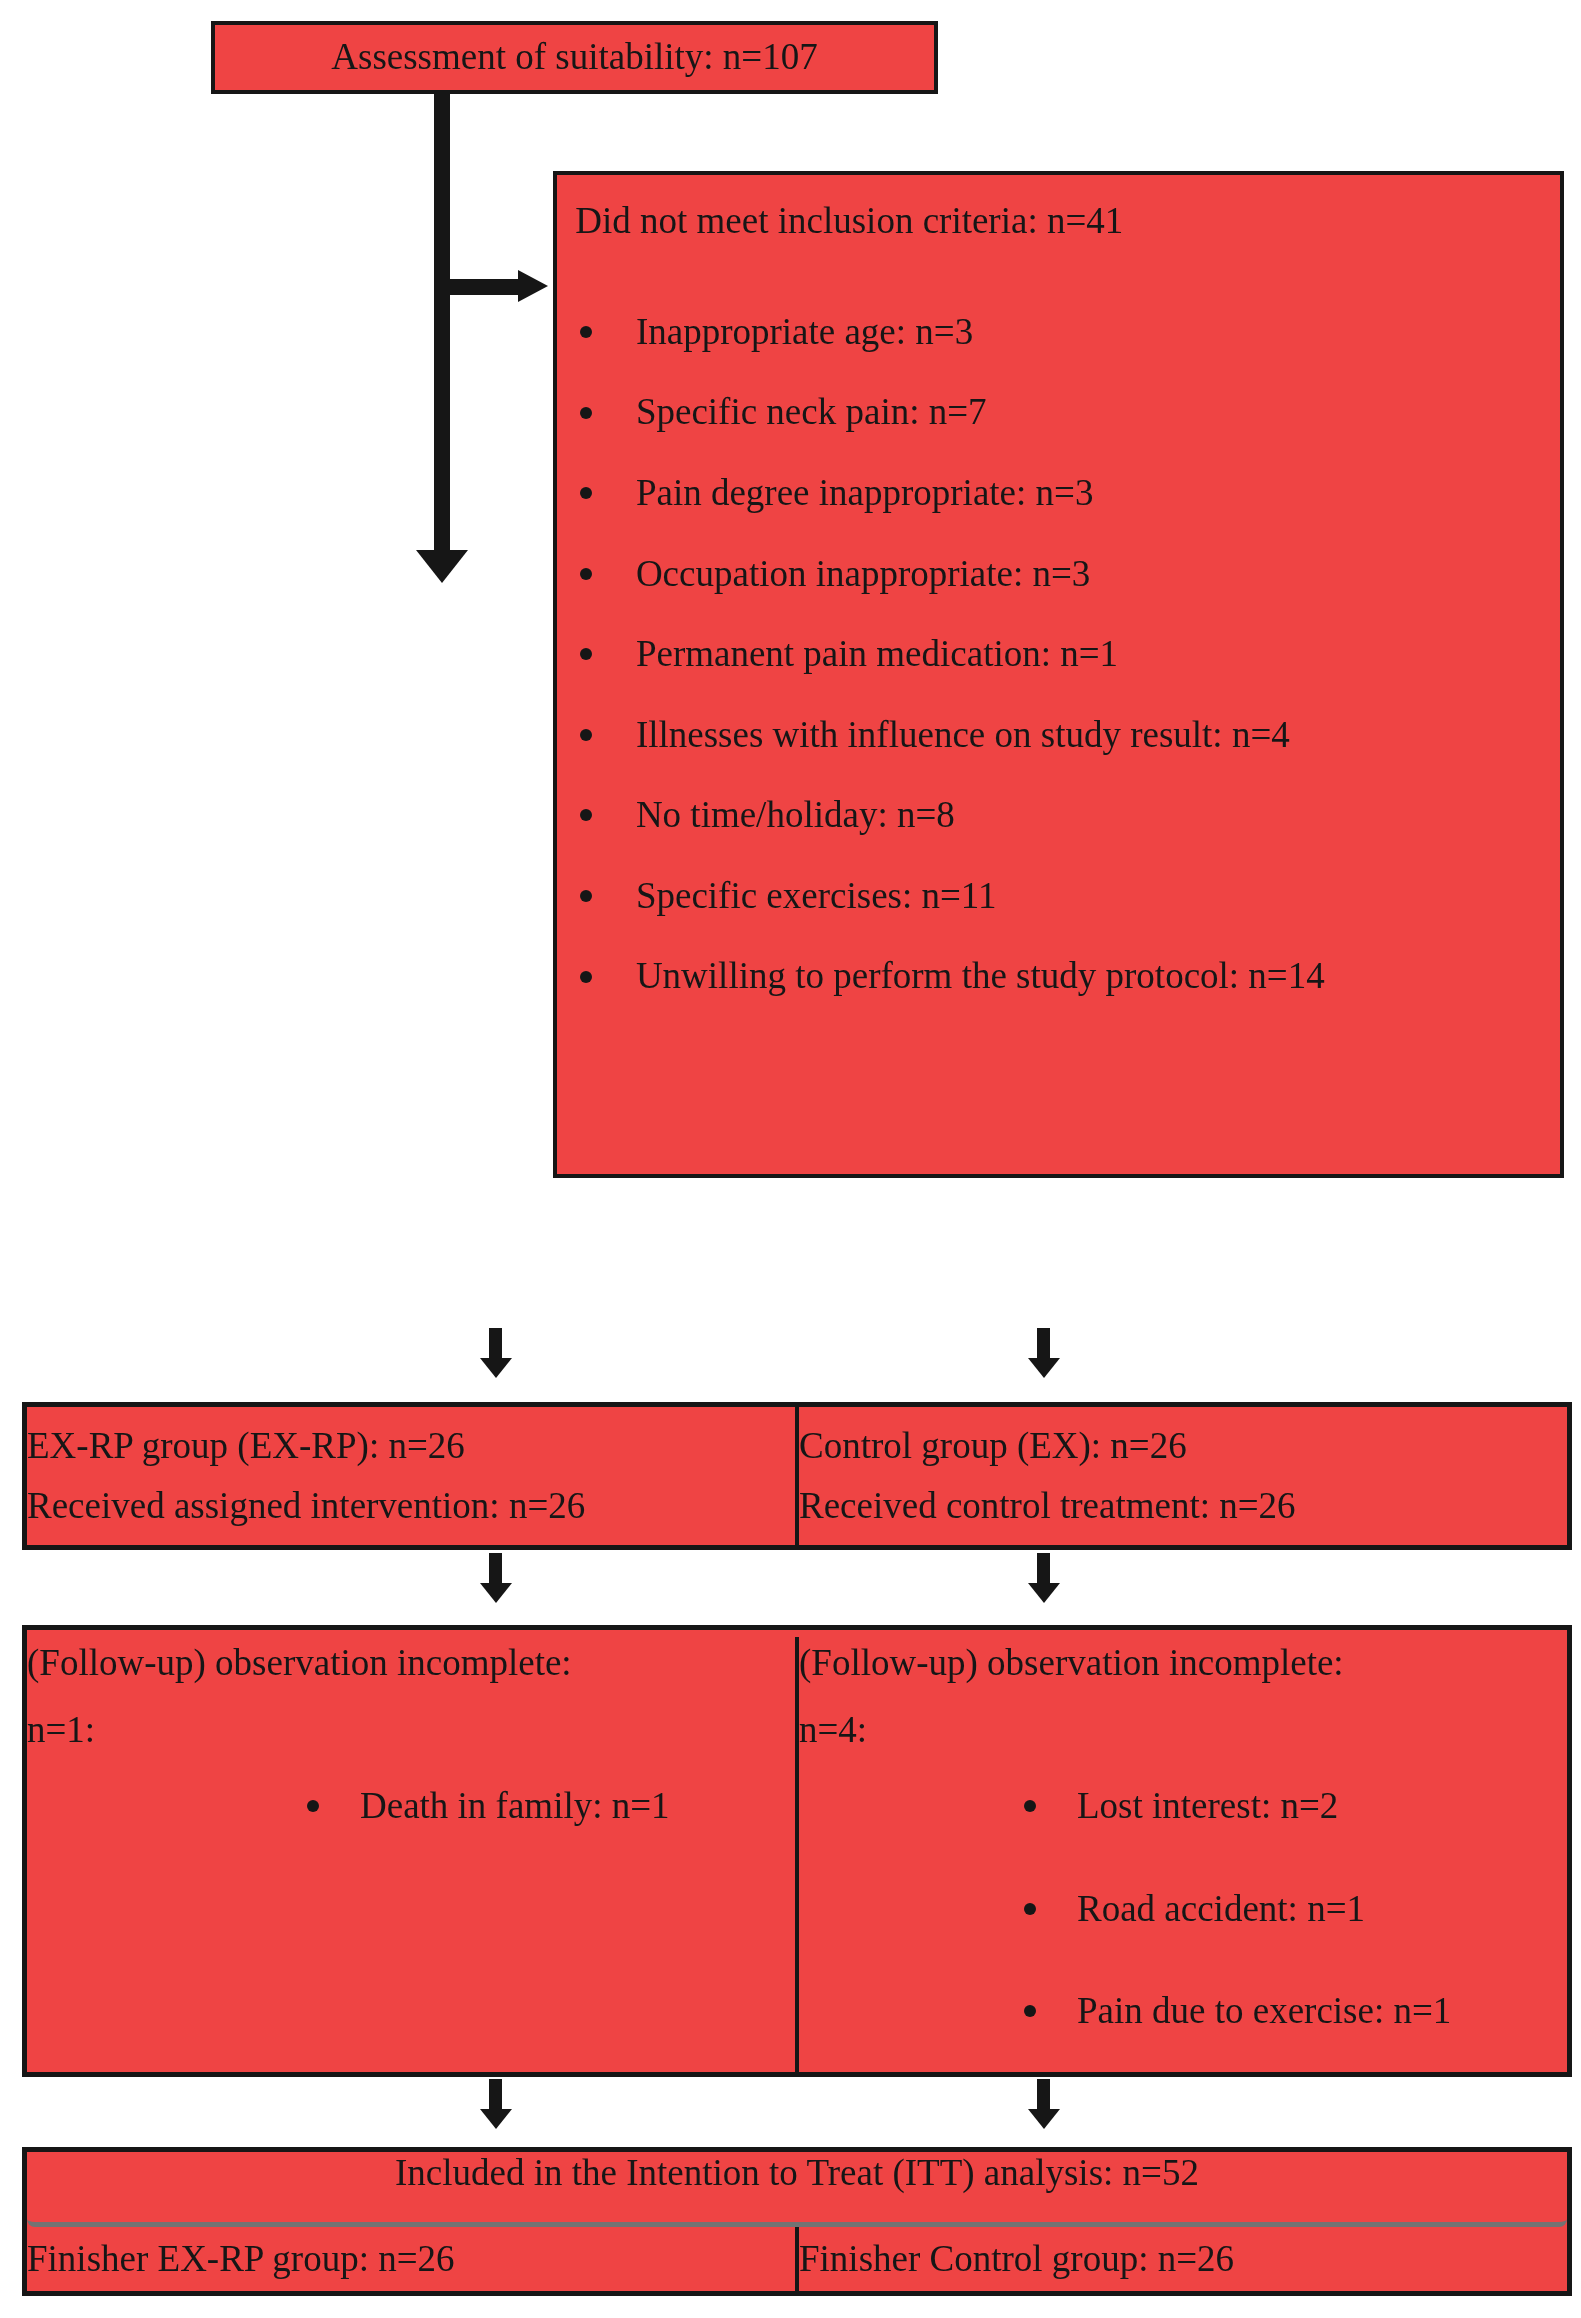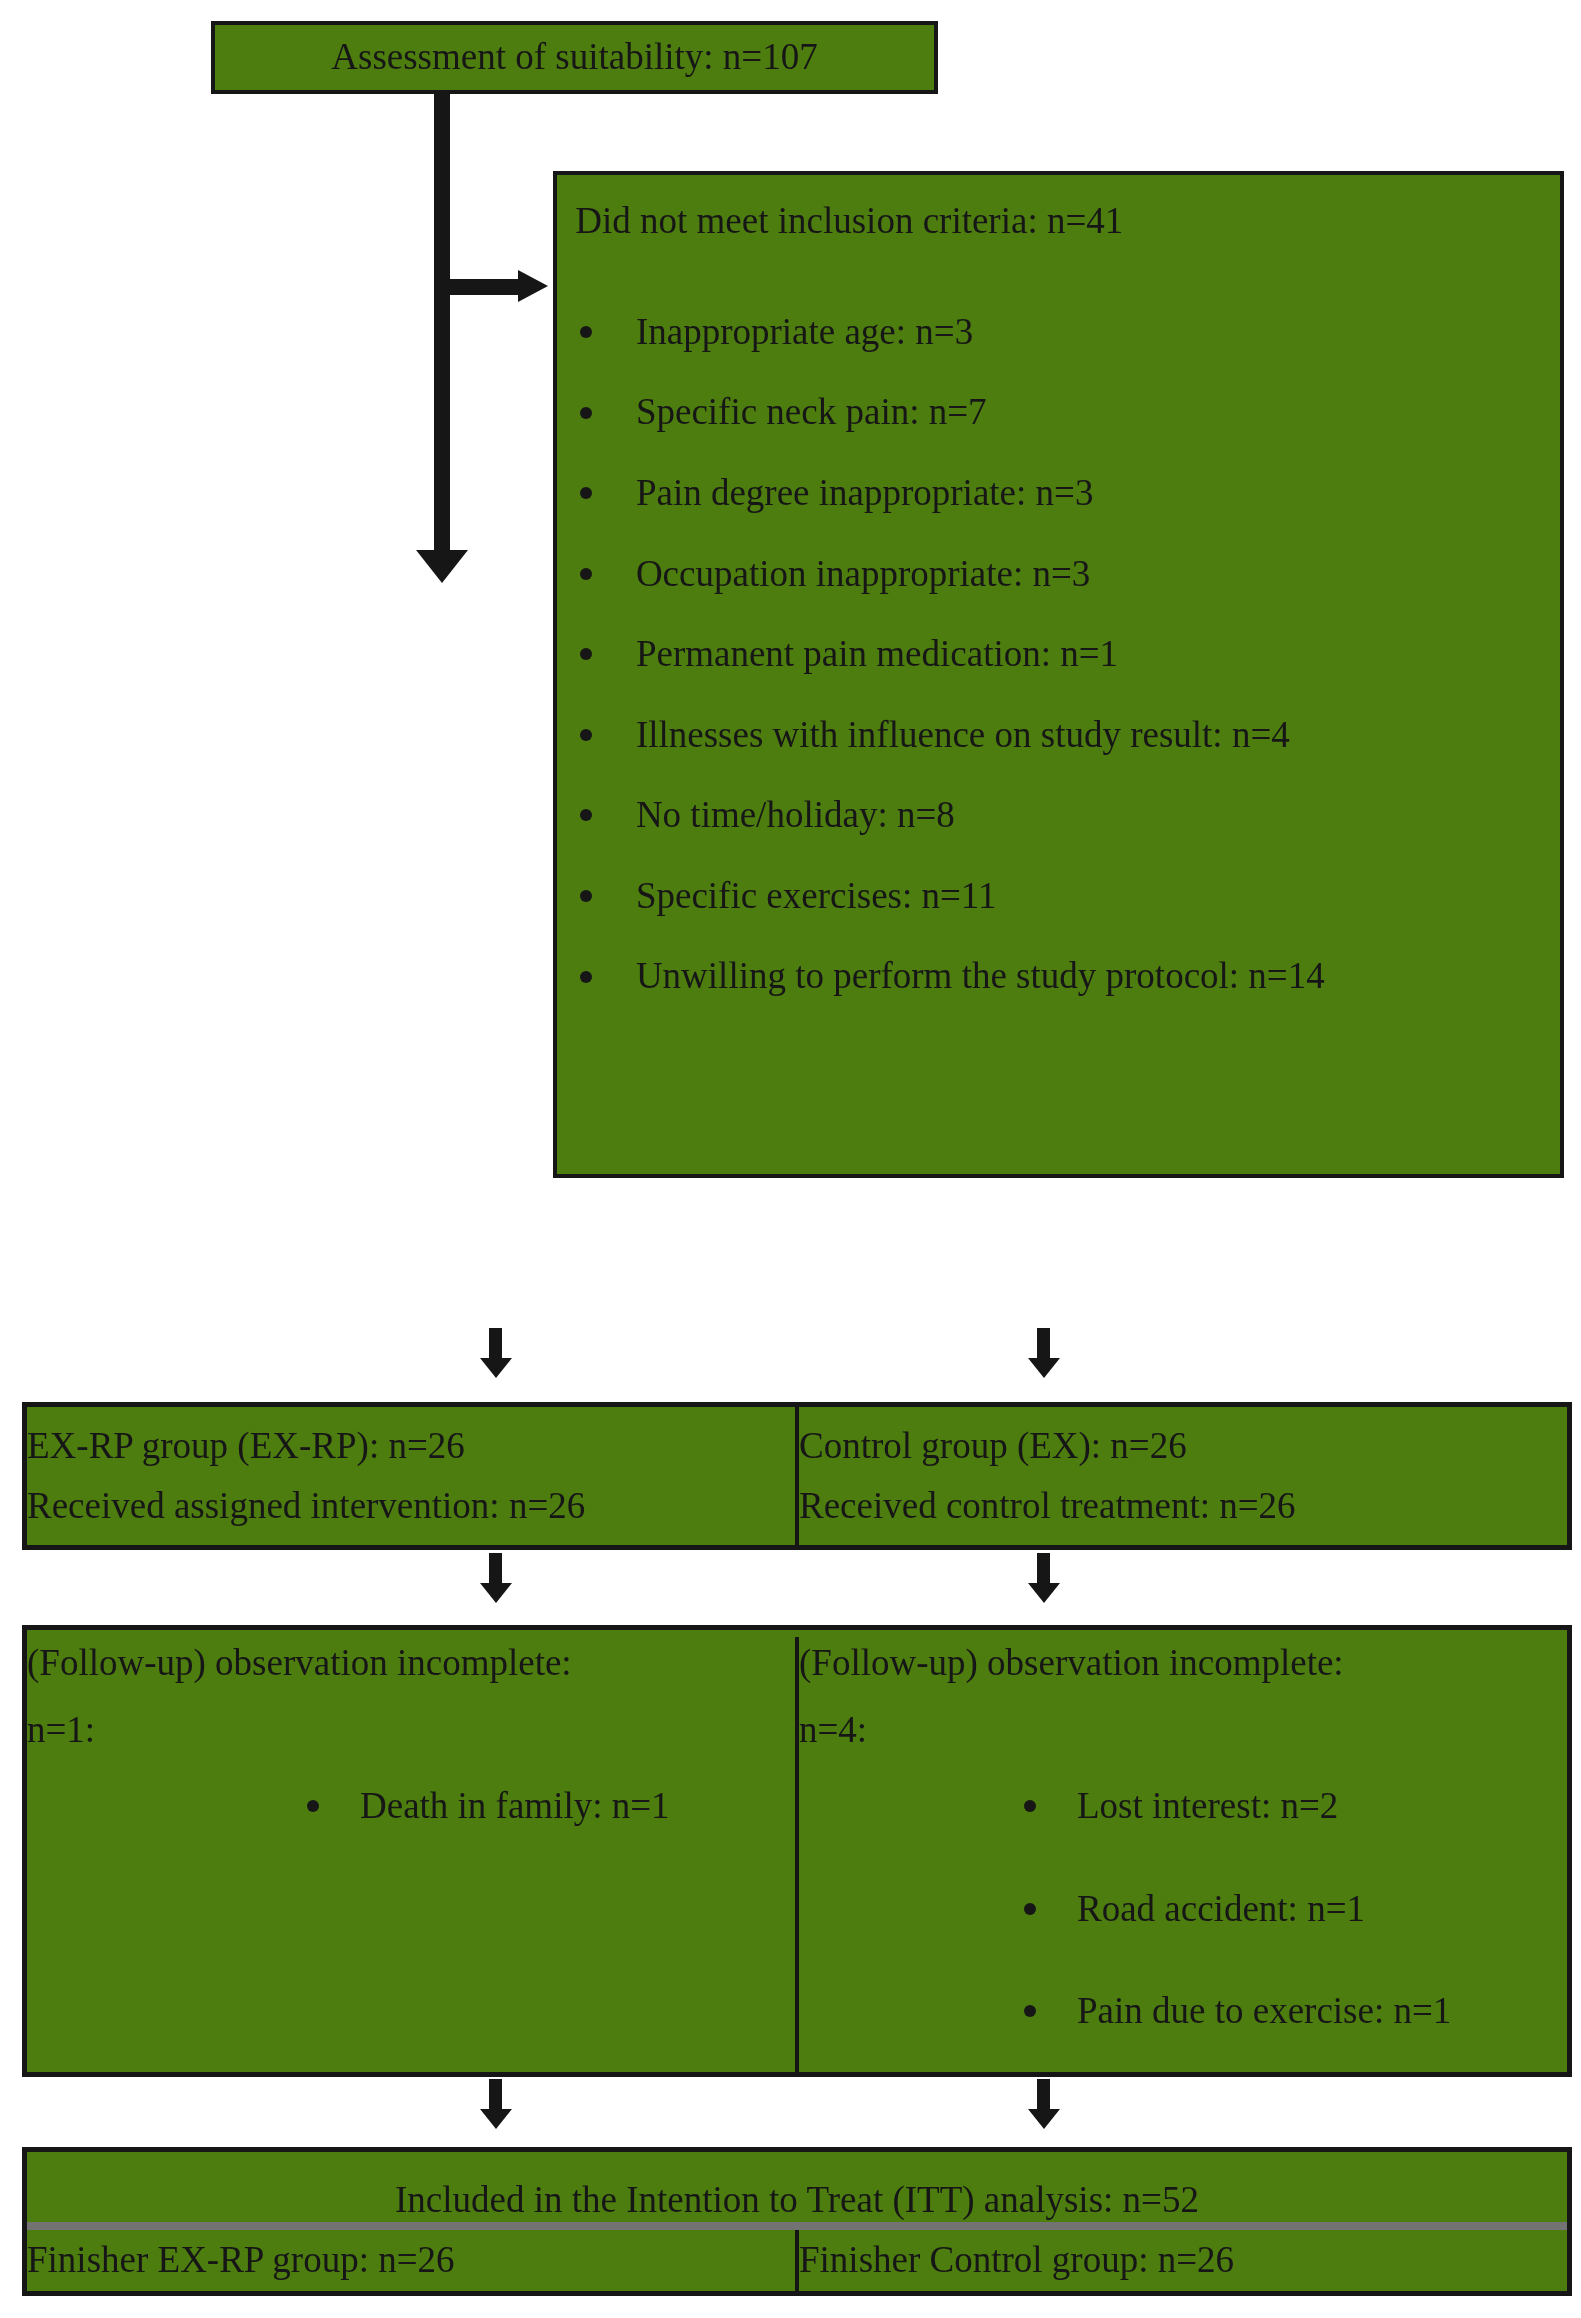--- a/index.html
+++ b/index.html
@@ -13,21 +13,21 @@
     height: 2319px;
     background: #ffffff;
     font-family: "Liberation Serif", "DejaVu Serif", serif;
     color: #161616;
     font-size: 37px;
     line-height: 1.15;
   }
   .box {
     position: absolute;
     box-sizing: border-box;
-    background: #4d7c0f;
+    background: #ef4444;
     border: 4px solid #161616;
   }
   .center-flex {
     display: flex;
     align-items: center;
     justify-content: center;
     text-align: center;
   }
 
   
@@ -149,25 +149,26 @@
   .itt-box {
     left: 22px; top: 2147px;
     width: 1550px; height: 149px;
     border-width: 5.2px;
     display: flex;
     flex-direction: column;
   }
   .itt-title-row {
     height: 70px;
     flex: none;
-    border-bottom: 8px solid #737373;
-    display: flex;
-    align-items: flex-end;
+    border-bottom: 5px solid #737373;
+    display: flex;
+    align-items: flex-start;
     justify-content: center;
     text-align: center;
+    border-radius: 8px;
   }
   .itt-bottom-row { flex: 1 1 0; display: flex; }
   .itt-bottom-row .cell { justify-content: center; }
 </style>
 </head>
 <body>
 
 <div class="page">
 
   <div class="box assessment-box center-flex">

